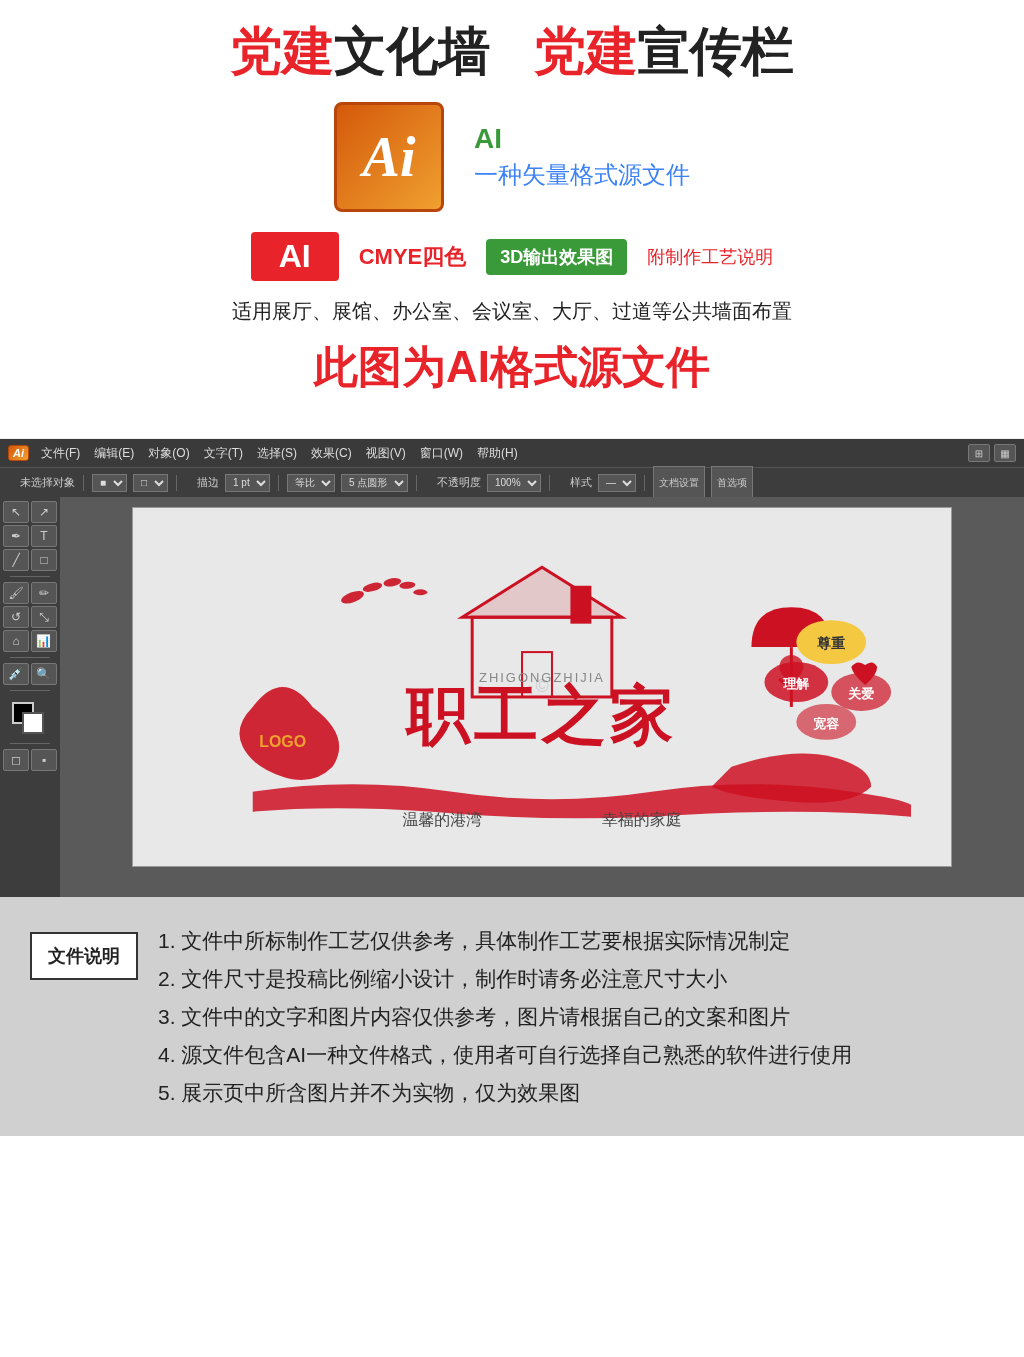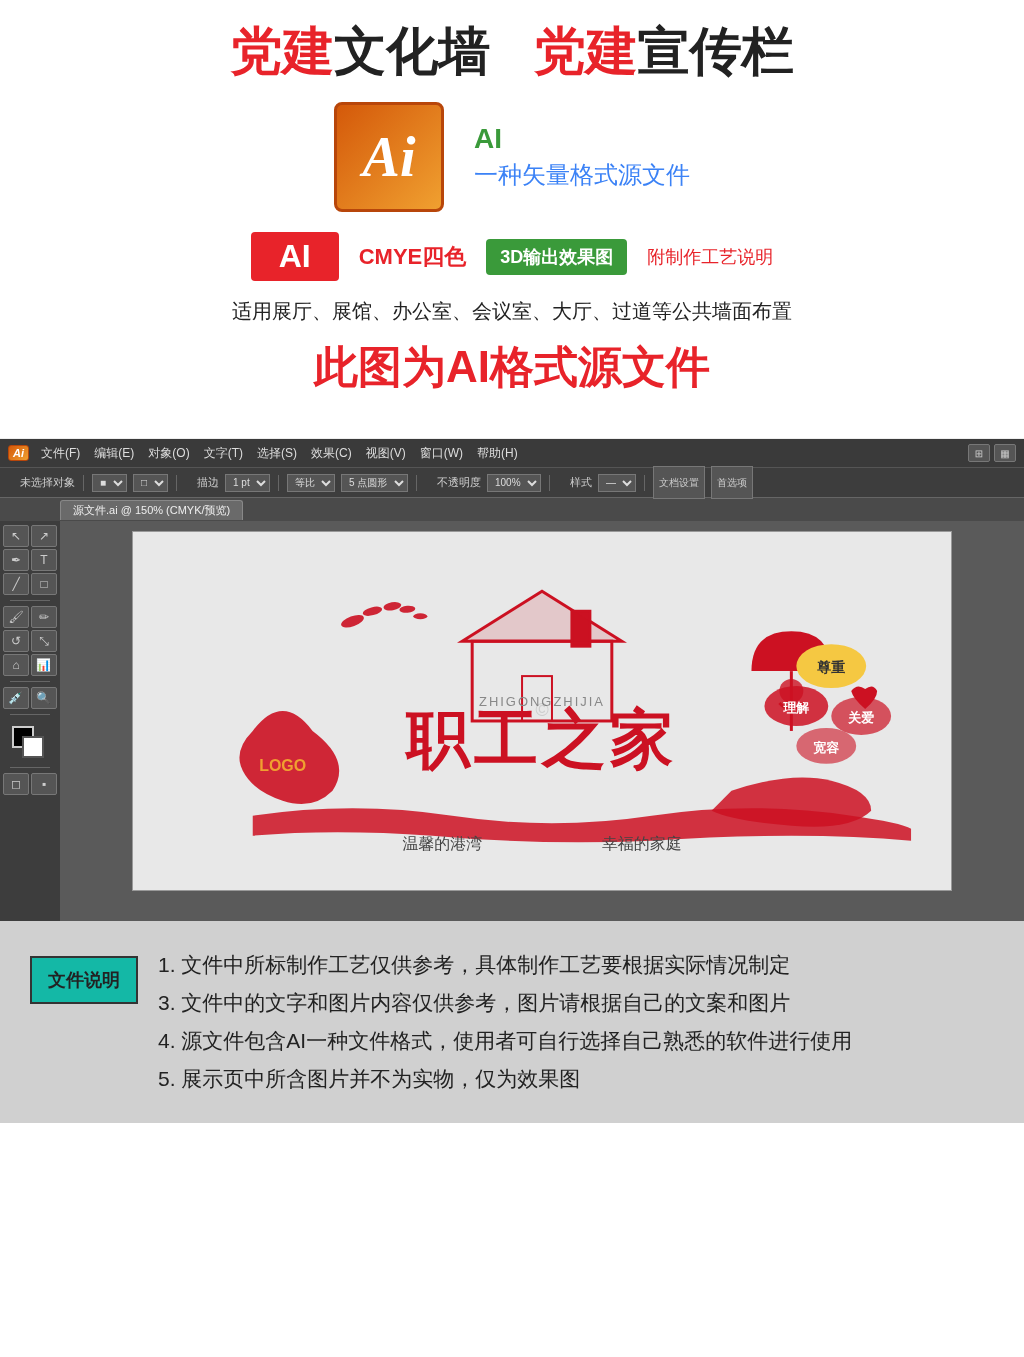--- a/index.html
+++ b/index.html
@@ -285,21 +285,21 @@
 
     
     .bottom-section {
       background: #d0d0d0;
       padding: 25px 30px 25px 30px;
       display: flex;
       align-items: flex-start;
       gap: 20px;
     }
     .file-desc-badge {
-      background: #14b8a6;
+      background: #ffffff;
       border: 2px solid #333;
       padding: 10px 16px;
       font-size: 18px;
       font-weight: bold;
       color: #222;
       white-space: nowrap;
       flex-shrink: 0;
       margin-top: 10px;
     }
     .notes-list {
@@ -374,23 +374,20 @@
     <span class="toolbar-label">不透明度</span>
     <select class="toolbar-select"><option>100%</option></select>
     <div class="toolbar-divider"></div>
     <span class="toolbar-label">样式</span>
     <select class="toolbar-select"><option>—</option></select>
     <div class="toolbar-divider"></div>
     <button class="toolbar-btn">文档设置</button>
     <button class="toolbar-btn">首选项</button>
   </div>
 
-  <div class="tab-bar">
-    <div class="file-tab">源文件.ai @ 150% (CMYK/预览)</div>
-  </div>
 
   <div class="workspace">
 
     <div class="tools-panel">
       <div class="tool-row">
         <div class="tool-btn" title="选择工具">↖</div>
         <div class="tool-btn" title="直接选择">↗</div>
       </div>
       <div class="tool-row">
         <div class="tool-btn">✒</div>
@@ -495,17 +492,18 @@
         </svg>
       </div>
     </div>
   </div>
 </div>
 
 <div class="bottom-section">
   <div class="file-desc-badge">文件说明</div>
   <div class="notes-list">
     <div class="note-item">1. 文件中所标制作工艺仅供参考，具体制作工艺要根据实际情况制定</div>
+    <div class="note-item">2. 文件尺寸是投稿比例缩小设计，制作时请务必注意尺寸大小</div>
     <div class="note-item">3. 文件中的文字和图片内容仅供参考，图片请根据自己的文案和图片</div>
     <div class="note-item">4. 源文件包含AI一种文件格式，使用者可自行选择自己熟悉的软件进行使用</div>
     <div class="note-item">5. 展示页中所含图片并不为实物，仅为效果图</div>
   </div>
 </div>
 
 </body></html>

